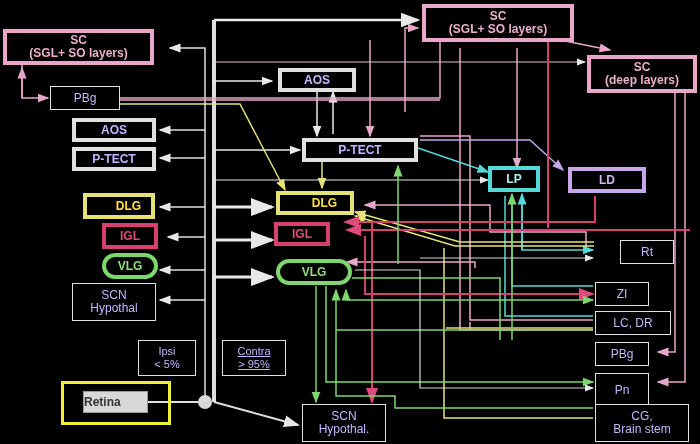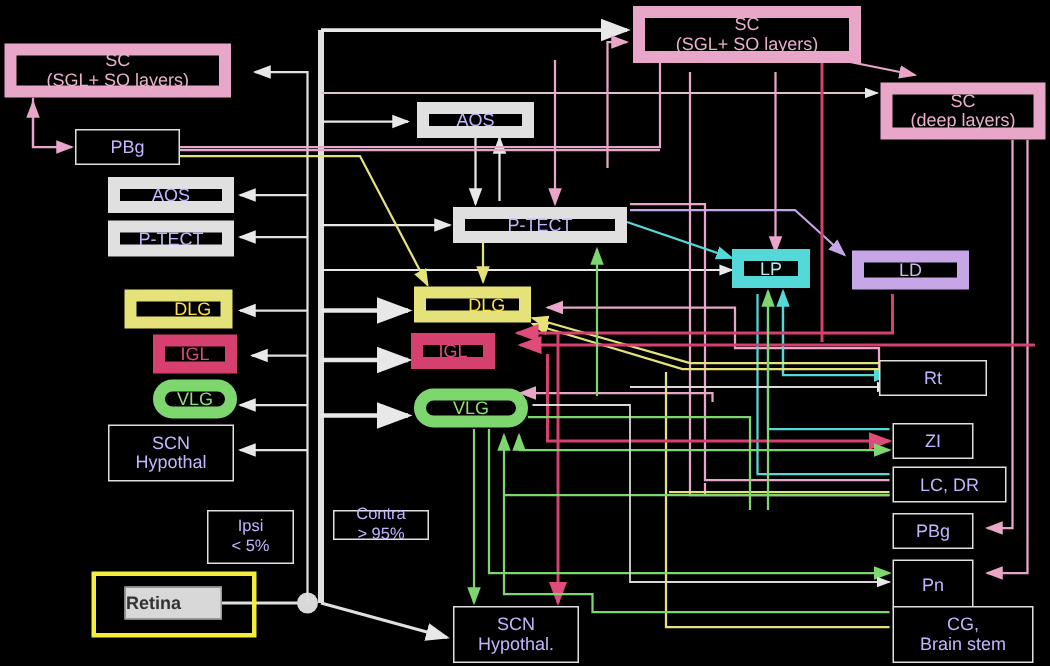--- a/index.html
+++ b/index.html
@@ -1,21 +1,21 @@
 <!DOCTYPE html>
 <html><head>
 <meta charset="utf-8">
 <style>
   html, body { margin:0; padding:0; background:#000; }
   body { width:700px; height:444px; position:relative; overflow:hidden;
          font-family:"Liberation Sans", sans-serif; }
   svg.wires { position:absolute; left:0; top:0; }
-  .node { position:absolute; box-sizing:border-box; border:8px solid #c4b5fd; background:#000;
+  .node { position:absolute; box-sizing:border-box; border:4px solid #c4b5fd; background:#000;
           display:flex; flex-direction:column; align-items:center; justify-content:center;
-          font-weight:normal; font-size:12px; line-height:13px; text-align:center; color:#e8e8e8; }
+          font-weight:bold; font-size:12px; line-height:13px; text-align:center; color:#e8e8e8; }
   .node span { display:block; }
   .pink { border-color:#e8a6c8; color:#eab0cc; }
   .yellow { border-color:#e6e27a; color:#fde047;padding-left:19px; }
   .crimson { border-color:#d6406e; color:#e04c7a; }
   .green { border-color:#7ed66e; color:#8ee07a;border-radius:13px; }
   .cyan { border-color:#55d8d8; color:#aeeeee; }
   .lilac { border-color:#c6a6e6; color:#d0b6ee; }
   .white { border-color:#e0e0e0; color:#c4b5fd; }
   .thin { border-width:1.5px; font-weight:normal; }
   .retina-frame { position:absolute; left:61px; top:381px; width:110px; height:44px;
@@ -156,21 +156,21 @@
 
 <div class="retina-frame"></div>
 <div class="retina">
     <span>Retina</span>
   </div>
 
 <div class="node white thin" style="left:138px;top:340px;width:58px;height:36px;font-size:11px;">
   <span>Ipsi</span>
   <span>&lt; 5%</span>
 </div>
-<div class="node white thin" style="left:222px;top:340px;width:64px;height:20px;font-size:11px;">
+<div class="node white thin" style="left:222px;top:340px;width:64px;height:36px;font-size:11px;text-decoration:underline;">
   <span>Contra</span>
   <span>&gt; 95%</span>
 </div>
 
 <div class="node pink" style="left:3px;top:29px;width:151px;height:36px;">
   <span>SC</span>
   <span>(SGL+ SO layers)</span>
 </div>
 <div class="node white thin" style="left:50px;top:86px;width:70px;height:24px;">
   <span>PBg</span>
@@ -223,21 +223,21 @@
   <span>Hypothal.</span>
 </div>
 
 <div class="node cyan" style="left:488px;top:166px;width:52px;height:26px;">
   <span>LP</span>
 </div>
 <div class="node lilac" style="left:568px;top:167px;width:78px;height:26px;">
   <span>LD</span>
 </div>
 
-<div class="node white thin" style="left:586px;top:240px;width:72px;height:24px;">
+<div class="node white thin" style="left:620px;top:240px;width:54px;height:24px;">
   <span>Rt</span>
 </div>
 <div class="node white thin" style="left:595px;top:282px;width:54px;height:24px;">
   <span>ZI</span>
 </div>
 <div class="node white thin" style="left:595px;top:311px;width:76px;height:24px;">
   <span>LC, DR</span>
 </div>
 <div class="node white thin" style="left:595px;top:342px;width:54px;height:24px;">
   <span>PBg</span>

